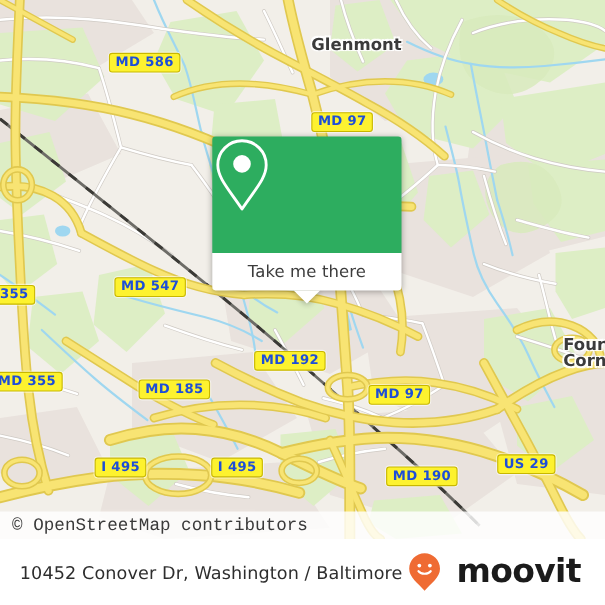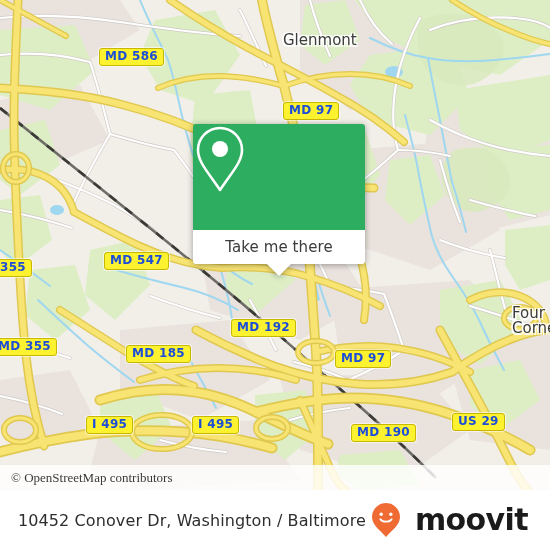--- a/index.html
+++ b/index.html
@@ -9,21 +9,21 @@
   
   #map{position:absolute;left:0;top:0;width:550px;height:490px;overflow:hidden;background:#f2efe9;}
   #map svg{position:absolute;left:0;top:0;}
 
   
   .place-label{
     position:absolute;
     font-family:"DejaVu Sans", sans-serif;
     color:#3b3b3b;
     font-size:15px;
-    font-weight:400;
+    font-weight:700;
     white-space:nowrap;
     text-shadow:
       -1.5px -1.5px 0 rgba(255,255,255,.9),
        1.5px -1.5px 0 rgba(255,255,255,.9),
       -1.5px  1.5px 0 rgba(255,255,255,.9),
        1.5px  1.5px 0 rgba(255,255,255,.9),
        0 0 3px rgba(255,255,255,.95);
     pointer-events:none;
   }
   .place-label.two-line{line-height:15px;}
@@ -82,22 +82,22 @@
 
   
   #attribution{
     position:absolute;left:0;top:465px;
     width:550px;height:25px;
     background:rgba(255,255,255,.82);
     display:flex;align-items:center;
     box-sizing:border-box;padding-left:11px;
   }
   #attribution-text{
-    font-family:Liberation Serif, serif;
-    font-size:13px;color:#3a3a3a;
+    font-family:Liberation Mono, monospace;
+    font-size:16px;color:#3a3a3a;
   }
 
   
   #footer{
     position:absolute;left:0;top:490px;
     width:550px;height:60px;
     background:#fff;
     display:flex;align-items:center;justify-content:space-between;
     box-sizing:border-box;padding:0 22px 0 18px;
   }

